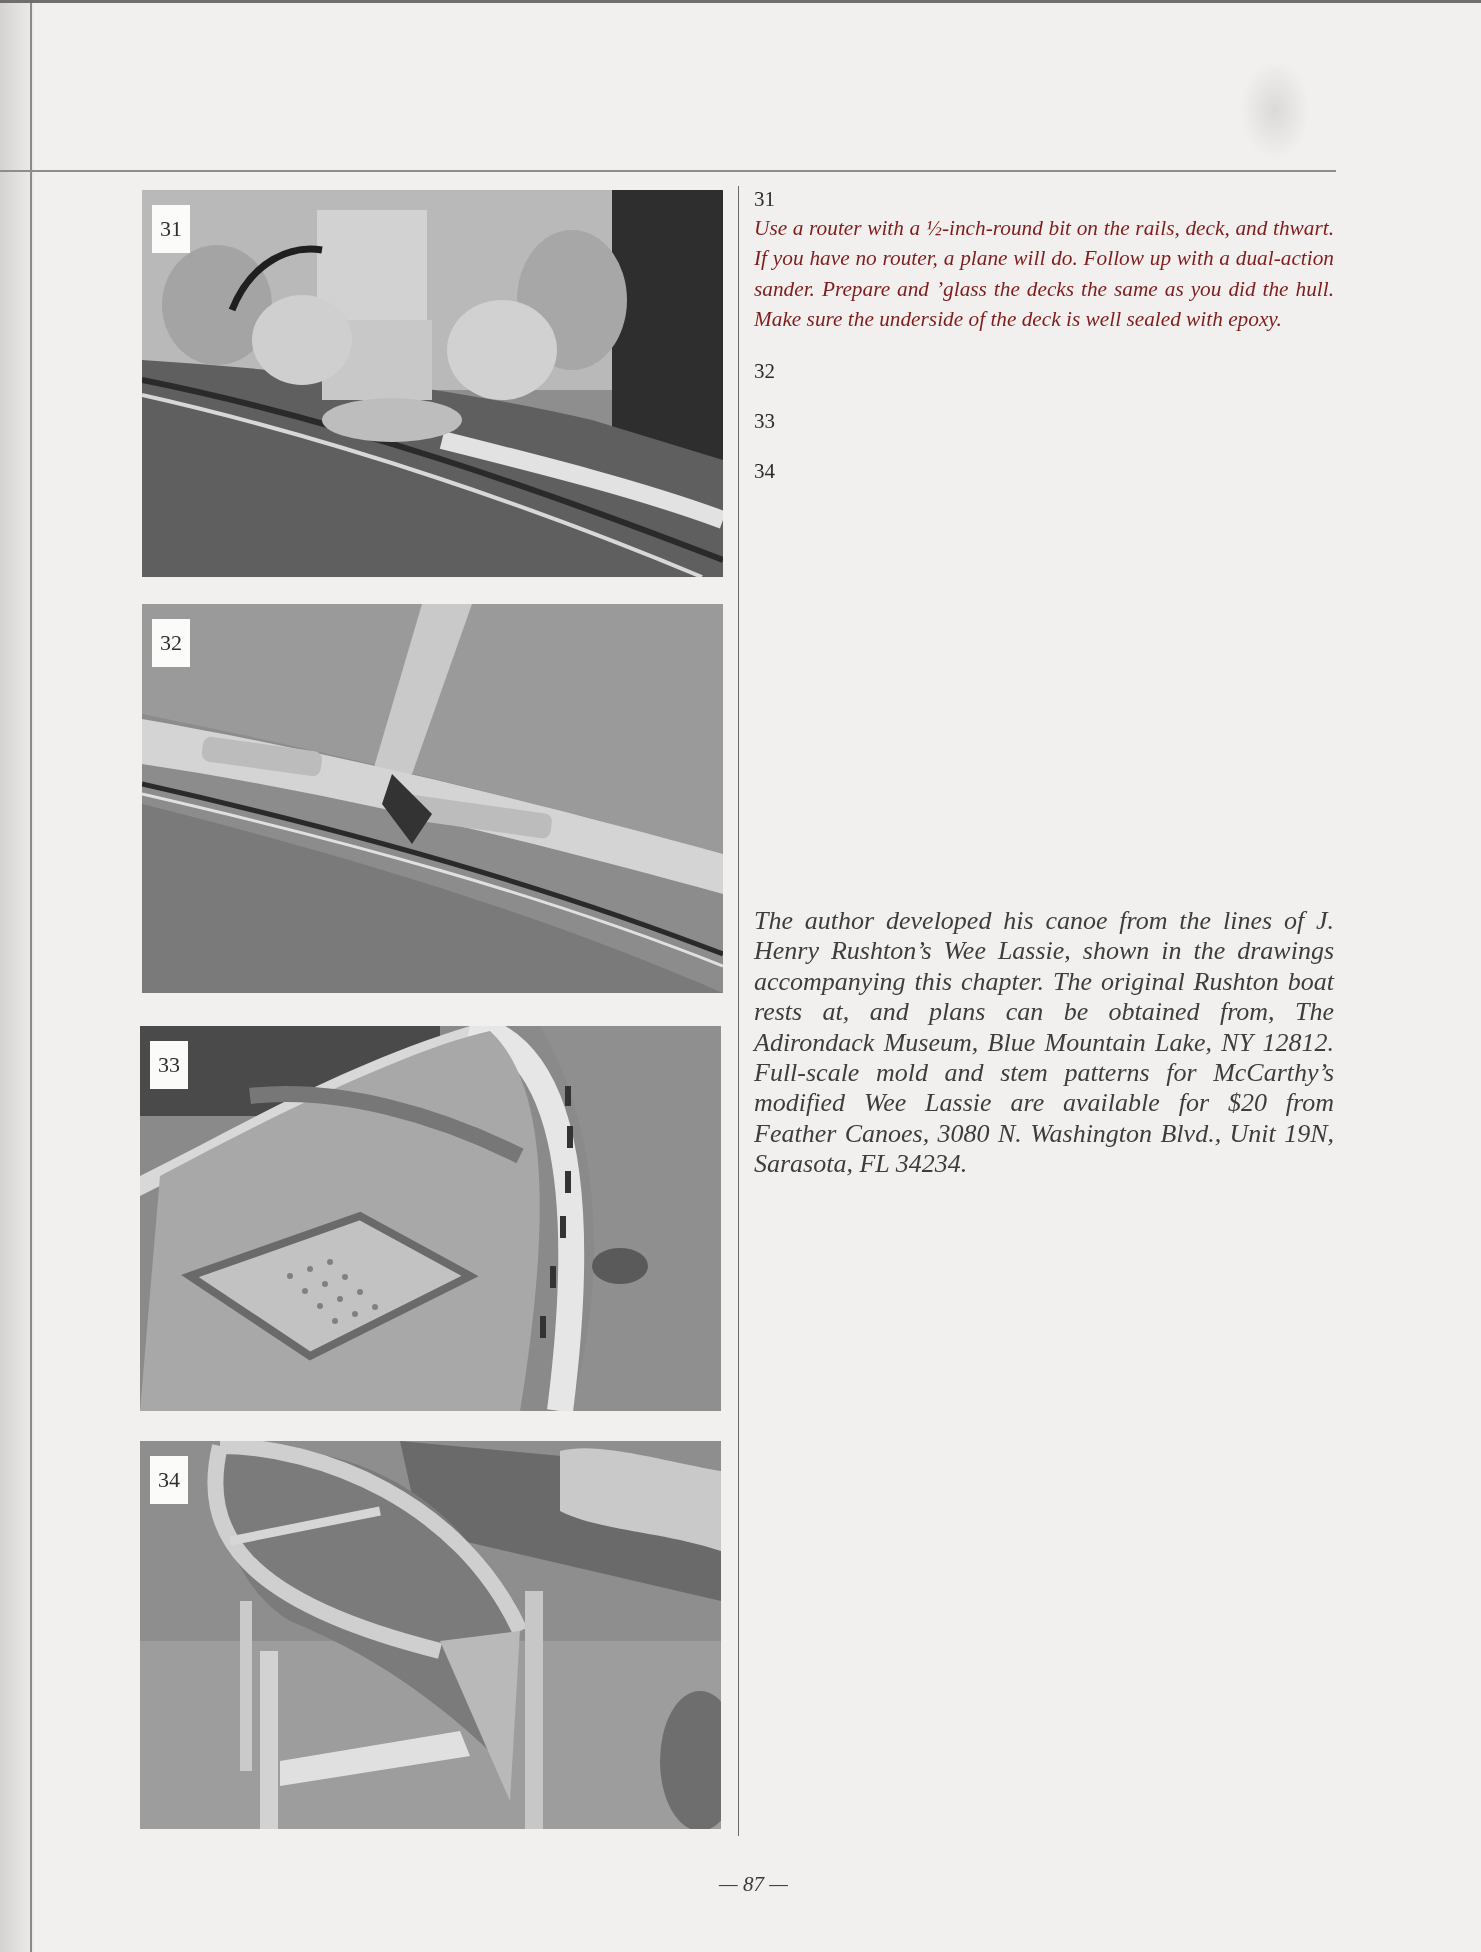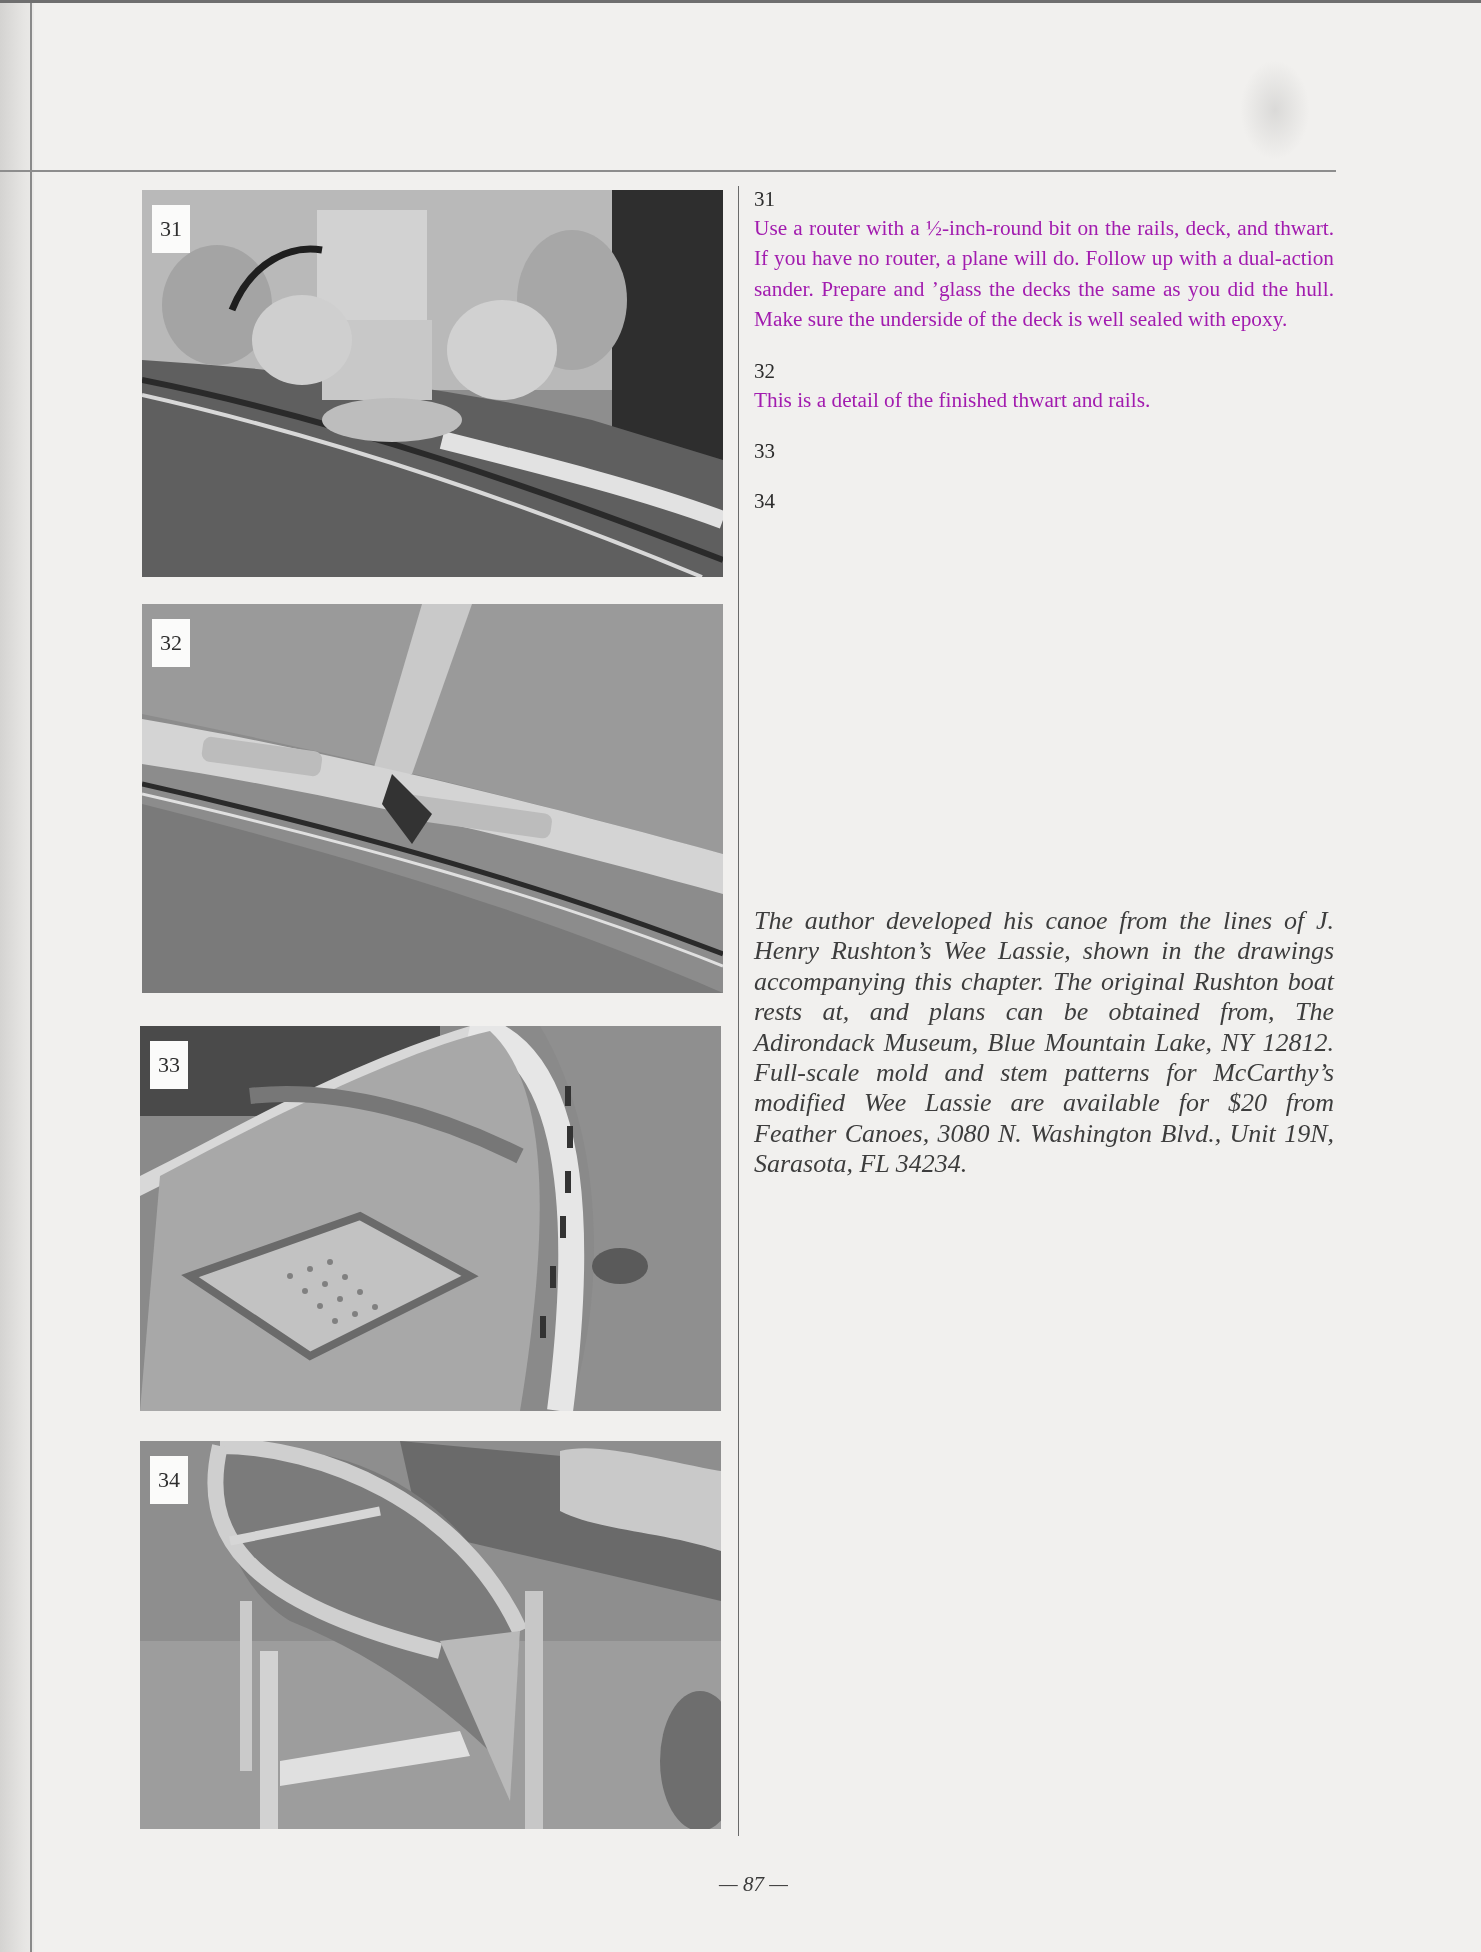--- a/index.html
+++ b/index.html
@@ -29,22 +29,23 @@
     }
     #photo-31 { top: 190px; height: 387px; }
     #photo-32 { top: 604px; height: 389px; }
     #photo-33 { top: 1026px; height: 385px; left: 140px; }
     #photo-34 { top: 1441px; height: 388px; left: 140px; }
 
     .text-col { position: absolute; left: 754px; top: 186px; width: 580px; }
     .step { margin: 0 0 23px 0; }
     .step-number { font-size: 21px; line-height: 27px; color: #2c2c2c; }
     .step-text {
-      font-size: 21.3px; line-height: 30.4px; text-align: justify; color: #a21caf;
+      font-size: 21.3px; line-height: 30.4px; text-align: justify; color: #7f1d1d;
       hyphens: manual;
+      font-style: italic;
     }
     .note {
       position: absolute; left: 754px; top: 906px; width: 580px;
       font-style: italic; font-size: 26px; line-height: 30.4px; text-align: justify; color: #3d3d3d;
     }
     .folio {
       position: absolute; left: 0; width: 1481px; top: 1872px; text-align: center;
       font-style: italic; font-size: 21px; color: #3a3a3a;
       padding-left: 16px;
     }
@@ -155,21 +156,20 @@
   <div class="photo-badge">34</div>
 </div>
 
 <div class="text-col">
   <div class="step">
     <div class="step-number">31</div>
     <div class="step-text">Use a router with a ½-inch-round bit on the rails, deck, and thwart. If you have no router, a plane will do. Follow up with a dual-action sander. Prepare and ’glass the decks the same as you did the hull. Make sure the underside of the deck is well sealed with epoxy.</div>
   </div>
   <div class="step">
     <div class="step-number">32</div>
-    <div class="step-text">This is a detail of the finished thwart and rails.</div>
   </div>
   <div class="step">
     <div class="step-number">33</div>
   </div>
   <div class="step">
     <div class="step-number">34</div>
   </div>
 </div>
 
 <div class="note">The author developed his canoe from the lines of J. Henry Rushton’s Wee Lassie, shown in the drawings accompanying this chapter. The original Rushton boat rests at, and plans can be obtained from, The Adirondack Museum, Blue Mountain Lake, NY 12812. Full-scale mold and stem patterns for McCarthy’s modified Wee Lassie are available for $20 from Feather Canoes, 3080 N. Washington Blvd., Unit 19N, Sarasota, FL 34234.</div>

